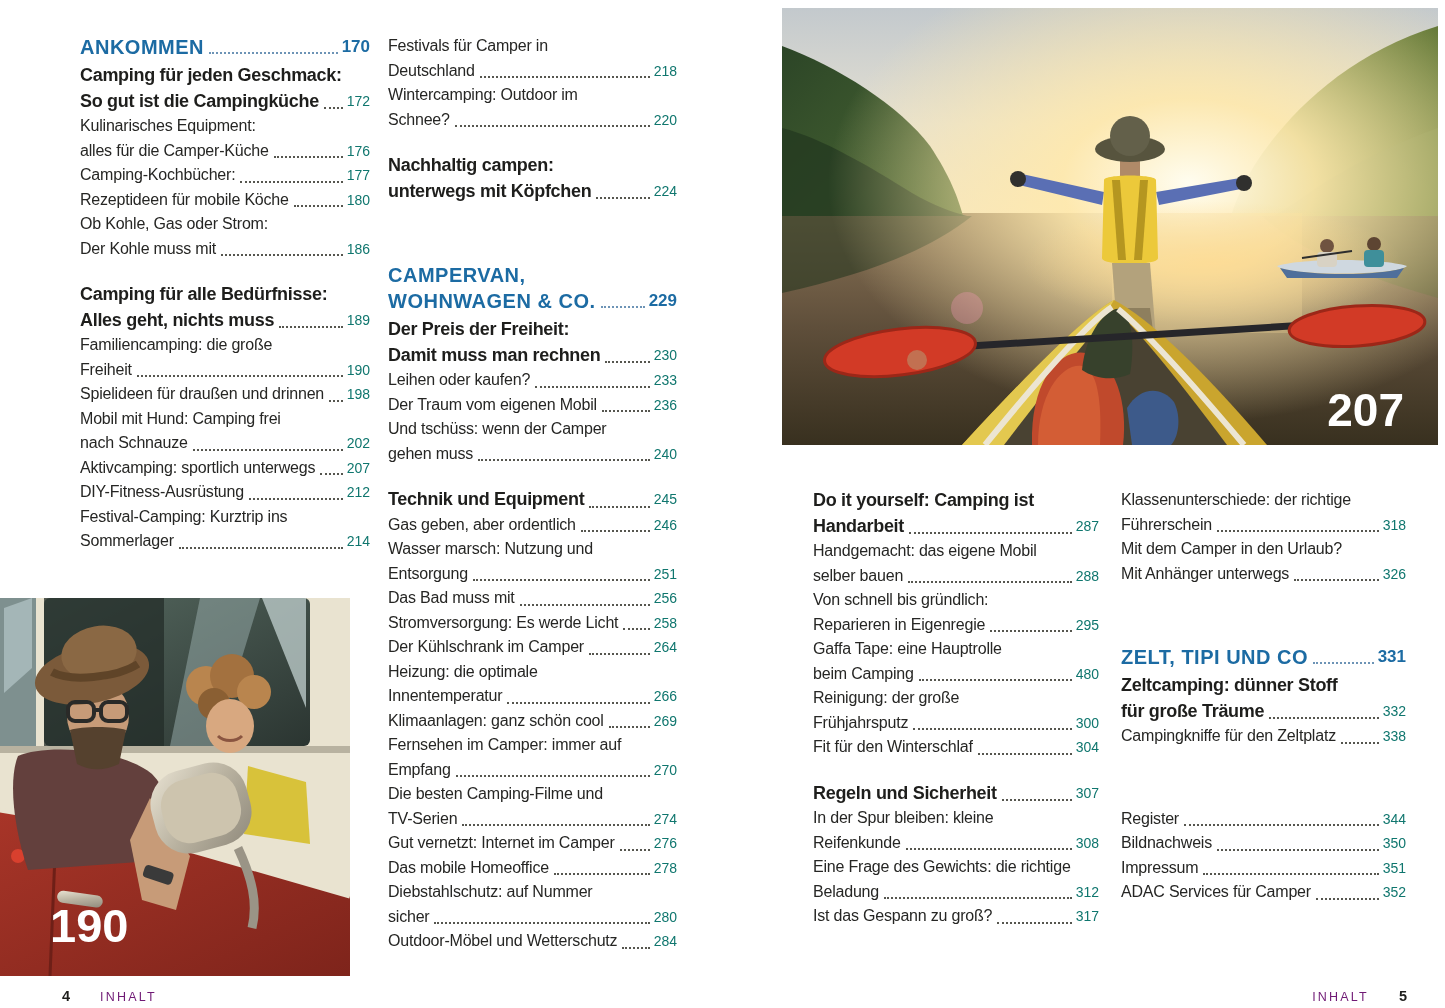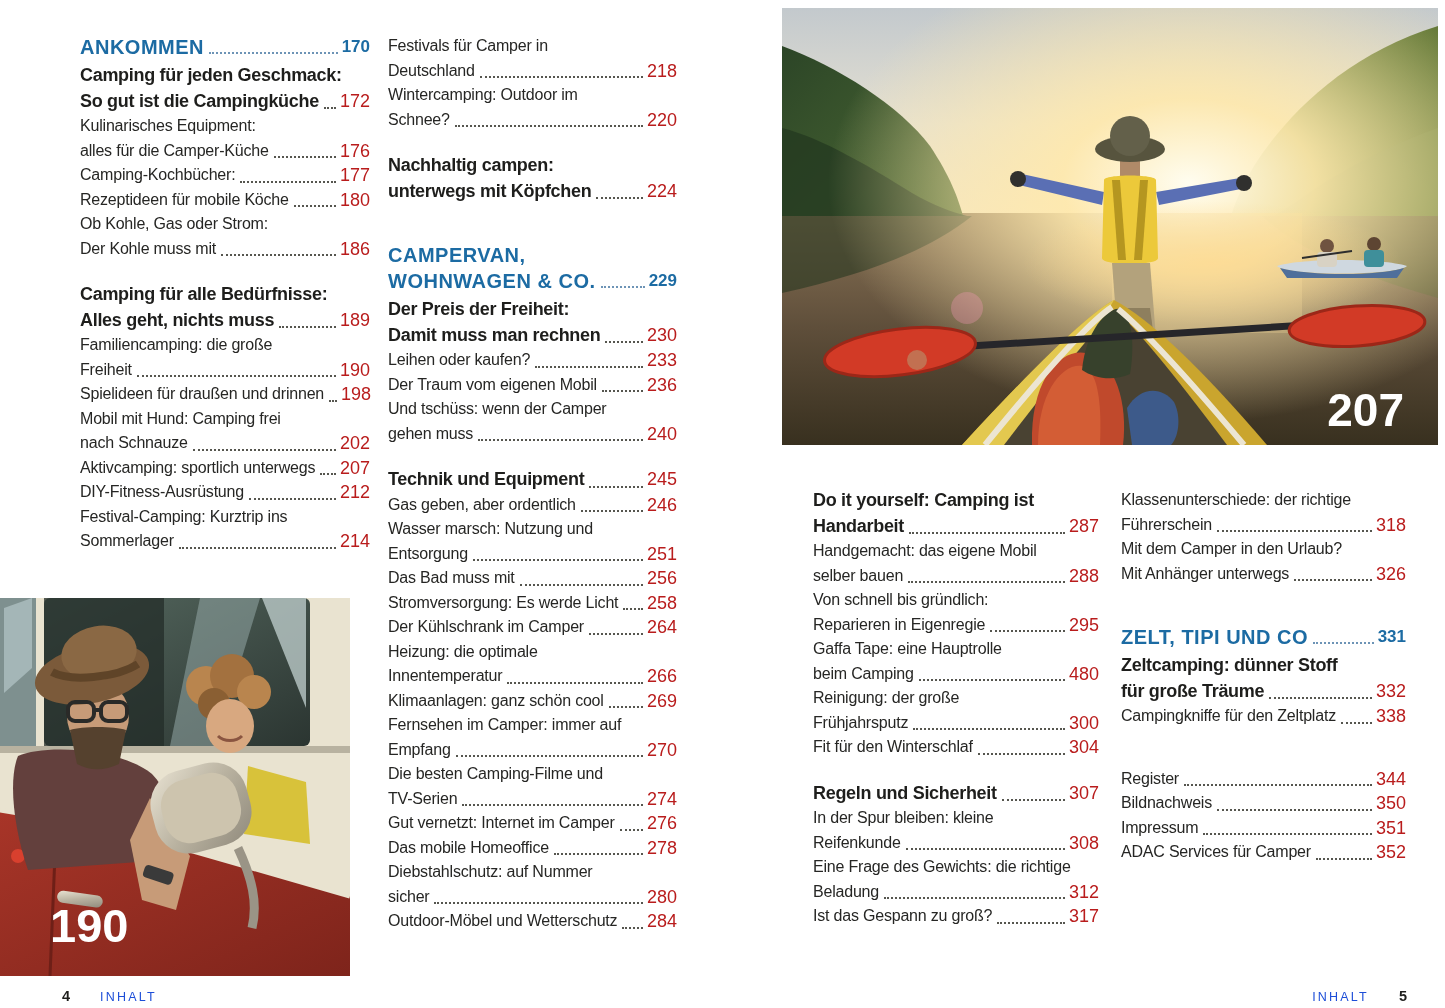--- a/index.html
+++ b/index.html
@@ -12,47 +12,47 @@
     --ink:#262624;
   }
   
   .toc-col{position:absolute;}
   #col1{left:62px;top:34px;width:290px;margin-left:18px;}
   #col2{left:388px;top:34px;width:289px;}
   #col3{left:813px;top:488px;width:286px;}
   #col4{left:1121px;top:488px;width:285px;}
 
   .toc-group + .toc-group{margin-top:21px;}
-  .toc-group.gap-lg{margin-top:38px;}
+  .toc-group.gap-lg{margin-top:58px;}
 
   .toc-line{display:flex;align-items:flex-end;white-space:nowrap;}
   .entry .toc-line{font-size:16px;line-height:24.5px;letter-spacing:-0.2px;}
   .section .toc-line{font-size:18px;line-height:25.5px;font-weight:bold;letter-spacing:-0.3px;color:#1e1e1c;}
   .chapter .toc-line{font-size:20px;line-height:26px;font-weight:bold;color:var(--blue);letter-spacing:0.5px;}
   .chapter{margin-bottom:3px;}
 
   .txt{flex:0 1 auto;}
   .dots{flex:1 0 8px;min-width:8px;border-bottom:2px dotted #56564f;margin:0 4px 5px 5px;}
   .chapter .dots{border-bottom-color:#6d94b6;margin-bottom:6px;}
-  .num{flex:0 0 auto;font-size:18px;font-weight:normal;letter-spacing:0;color:#b91c1c;}
+  .num{flex:0 0 auto;font-size:14px;font-weight:normal;letter-spacing:0;color:#0f766e;}
   .chapter .num{color:var(--blue);font-weight:bold;font-size:17px;}
 
   
   .photo{position:absolute;overflow:hidden;}
   #photo-kayak{left:782px;top:8px;width:656px;height:437px;}
   #photo-bus{left:0;top:598px;width:350px;height:378px;}
   .photo svg{display:block;width:100%;height:100%;}
   .photo-num{font-family:"Liberation Sans",sans-serif;font-weight:bold;fill:#ffffff;}
 
   
   .footer{position:absolute;top:988px;display:flex;align-items:baseline;}
   #footer-left{left:62px;}
   #footer-right{right:38px;}
   .fpn{font-size:14.5px;font-weight:bold;color:#1e1e1c;}
-  .flabel{font-size:12.5px;letter-spacing:2.2px;color:#1d4ed8;}
+  .flabel{font-size:12.5px;letter-spacing:2.2px;color:#701a75;}
   #footer-left .flabel{margin-left:30px;}
   #footer-right .flabel{margin-right:30px;}
 </style>
 </head>
 <body>
 
 <div id="col1" class="toc-col">
     <div class="toc-group">
       <div class="toc-item chapter">
         <div class="toc-line">

